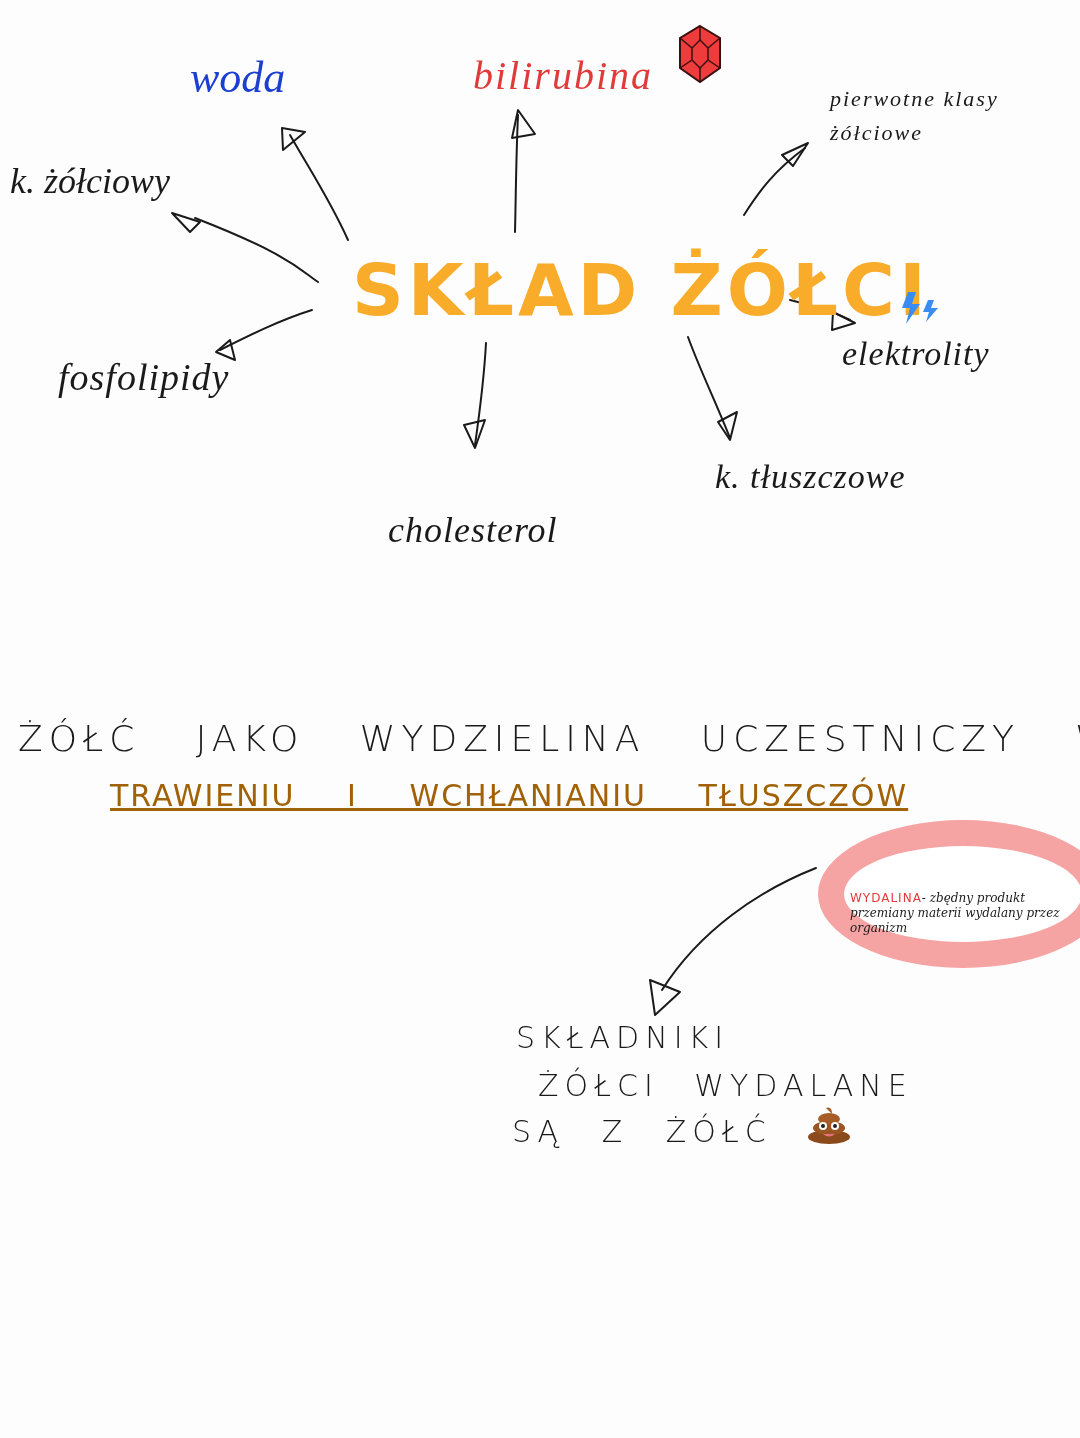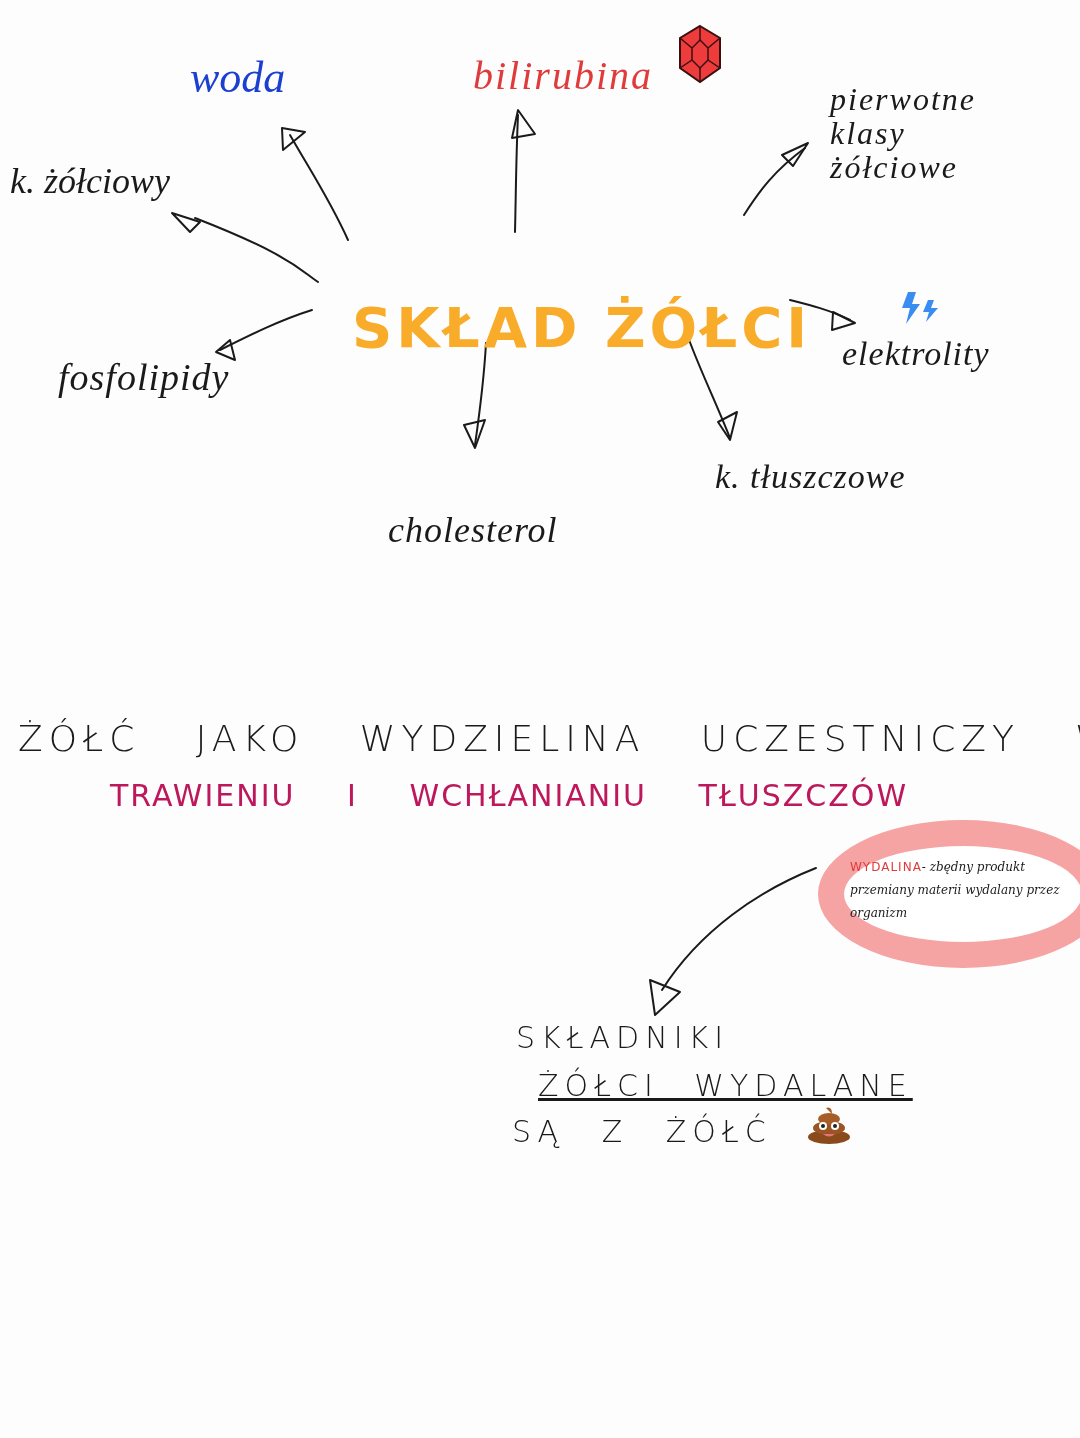--- a/index.html
+++ b/index.html
@@ -6,43 +6,43 @@
   body {
     width: 1080px; height: 1438px; position: relative; overflow: hidden;
     background: #fdfdfd;
     font-family: "DejaVu Sans", sans-serif;
   }
   .abs { position: absolute; white-space: nowrap; }
   .hand { font-family: Liberation Serif, serif; font-style: italic; color: #1a1a1a; }
   .caps { font-family: "DejaVu Sans", sans-serif; font-weight: 300; color: #1a1a1a; letter-spacing: 6px; }
   svg.strokes { position: absolute; left: 0; top: 0; }
 
-  #title { left: 352px; top: 248px; font-size: 56px; font-weight: bold; color: #f9ac2a; letter-spacing: 4px; font-family: "DejaVu Sans", sans-serif; margin-top: 47px; }
+  #title { left: 352px; top: 248px; font-size: 72px; font-weight: bold; color: #f9ac2a; letter-spacing: 4px; font-family: "DejaVu Sans", sans-serif; }
   #woda { left: 190px; top: 52px; font-size: 44px; color: #1a3fd1; }
   #bilirubina { left: 445px; top: 52px; font-size: 40px; color: #e03a3a; letter-spacing: 2px; margin-left: 28px; }
   #zolciowy { left: 10px; top: 160px; font-size: 36px; }
-  #pierwotne { left: 830px; top: 82px; font-size: 32px; line-height: 34px; white-space: normal; width: 200px; letter-spacing: 2px; }
+  #pierwotne { left: 830px; top: 82px; font-size: 22px; line-height: 34px; white-space: normal; width: 200px; letter-spacing: 2px; }
   #elektrolity { left: 842px; top: 335px; font-size: 34px; letter-spacing: 1px; }
   #fosfolipidy { left: 58px; top: 355px; font-size: 38px; letter-spacing: 1px; }
   #cholesterol { left: 388px; top: 462px; font-size: 36px; letter-spacing: 1px; margin-top: 47px; }
   #kwasy { left: 715px; top: 458px; font-size: 34px; letter-spacing: 1px; }
 
   #line1 { left: 18px; top: 718px; font-size: 36px; word-spacing: 38px; }
-  #line2 { left: 110px; top: 778px; font-size: 30px; color: #be185d; word-spacing: 40px; letter-spacing: 2px; font-weight: normal; }
+  #line2 { left: 110px; top: 778px; font-size: 30px; color: #a16207; word-spacing: 40px; letter-spacing: 2px; font-weight: normal; text-decoration: underline; }
 
   #excretion-box {
     position: absolute; left: 818px; top: 820px; width: 290px; height: 148px;
     border: 26px solid #f6a3a3; border-radius: 50%; box-sizing: border-box;
     background: #ffffff;
   }
-  #excretion-text { left: 850px; top: 856px; font-size: 12px; line-height: 23px; white-space: normal; width: 220px; color: #1a1a1a; font-family: "DejaVu Serif", serif; font-style: italic; }
+  #excretion-text { left: 850px; top: 891px; font-size: 12px; line-height: 15px; white-space: normal; width: 220px; color: #1a1a1a; font-family: "DejaVu Serif", serif; font-style: italic; }
   #excretion-term { color: #e03a3a; font-style: normal; font-family: "DejaVu Sans", sans-serif; letter-spacing: 1px; }
 
   #bottom1 { left: 480px; top: 1020px; font-size: 30px; margin-left: 36px; }
-  #bottom2 { left: 538px; top: 1068px; font-size: 30px; word-spacing: 20px; text-decoration: underline; }
+  #bottom2 { left: 538px; top: 1068px; font-size: 30px; word-spacing: 20px; }
   #bottom3 { left: 512px; top: 1114px; font-size: 30px; word-spacing: 22px; }
 </style>
 </head>
 <body>
 
 <svg class="strokes" width="1080" height="1438">
   <g fill="none" stroke="#1a1a1a" stroke-width="2" stroke-linecap="round" stroke-linejoin="round">
 
     <path d="M348 240 C330 200, 310 170, 290 135"></path>
     <path d="M282 128 L283 150 L305 132 Z"></path>

